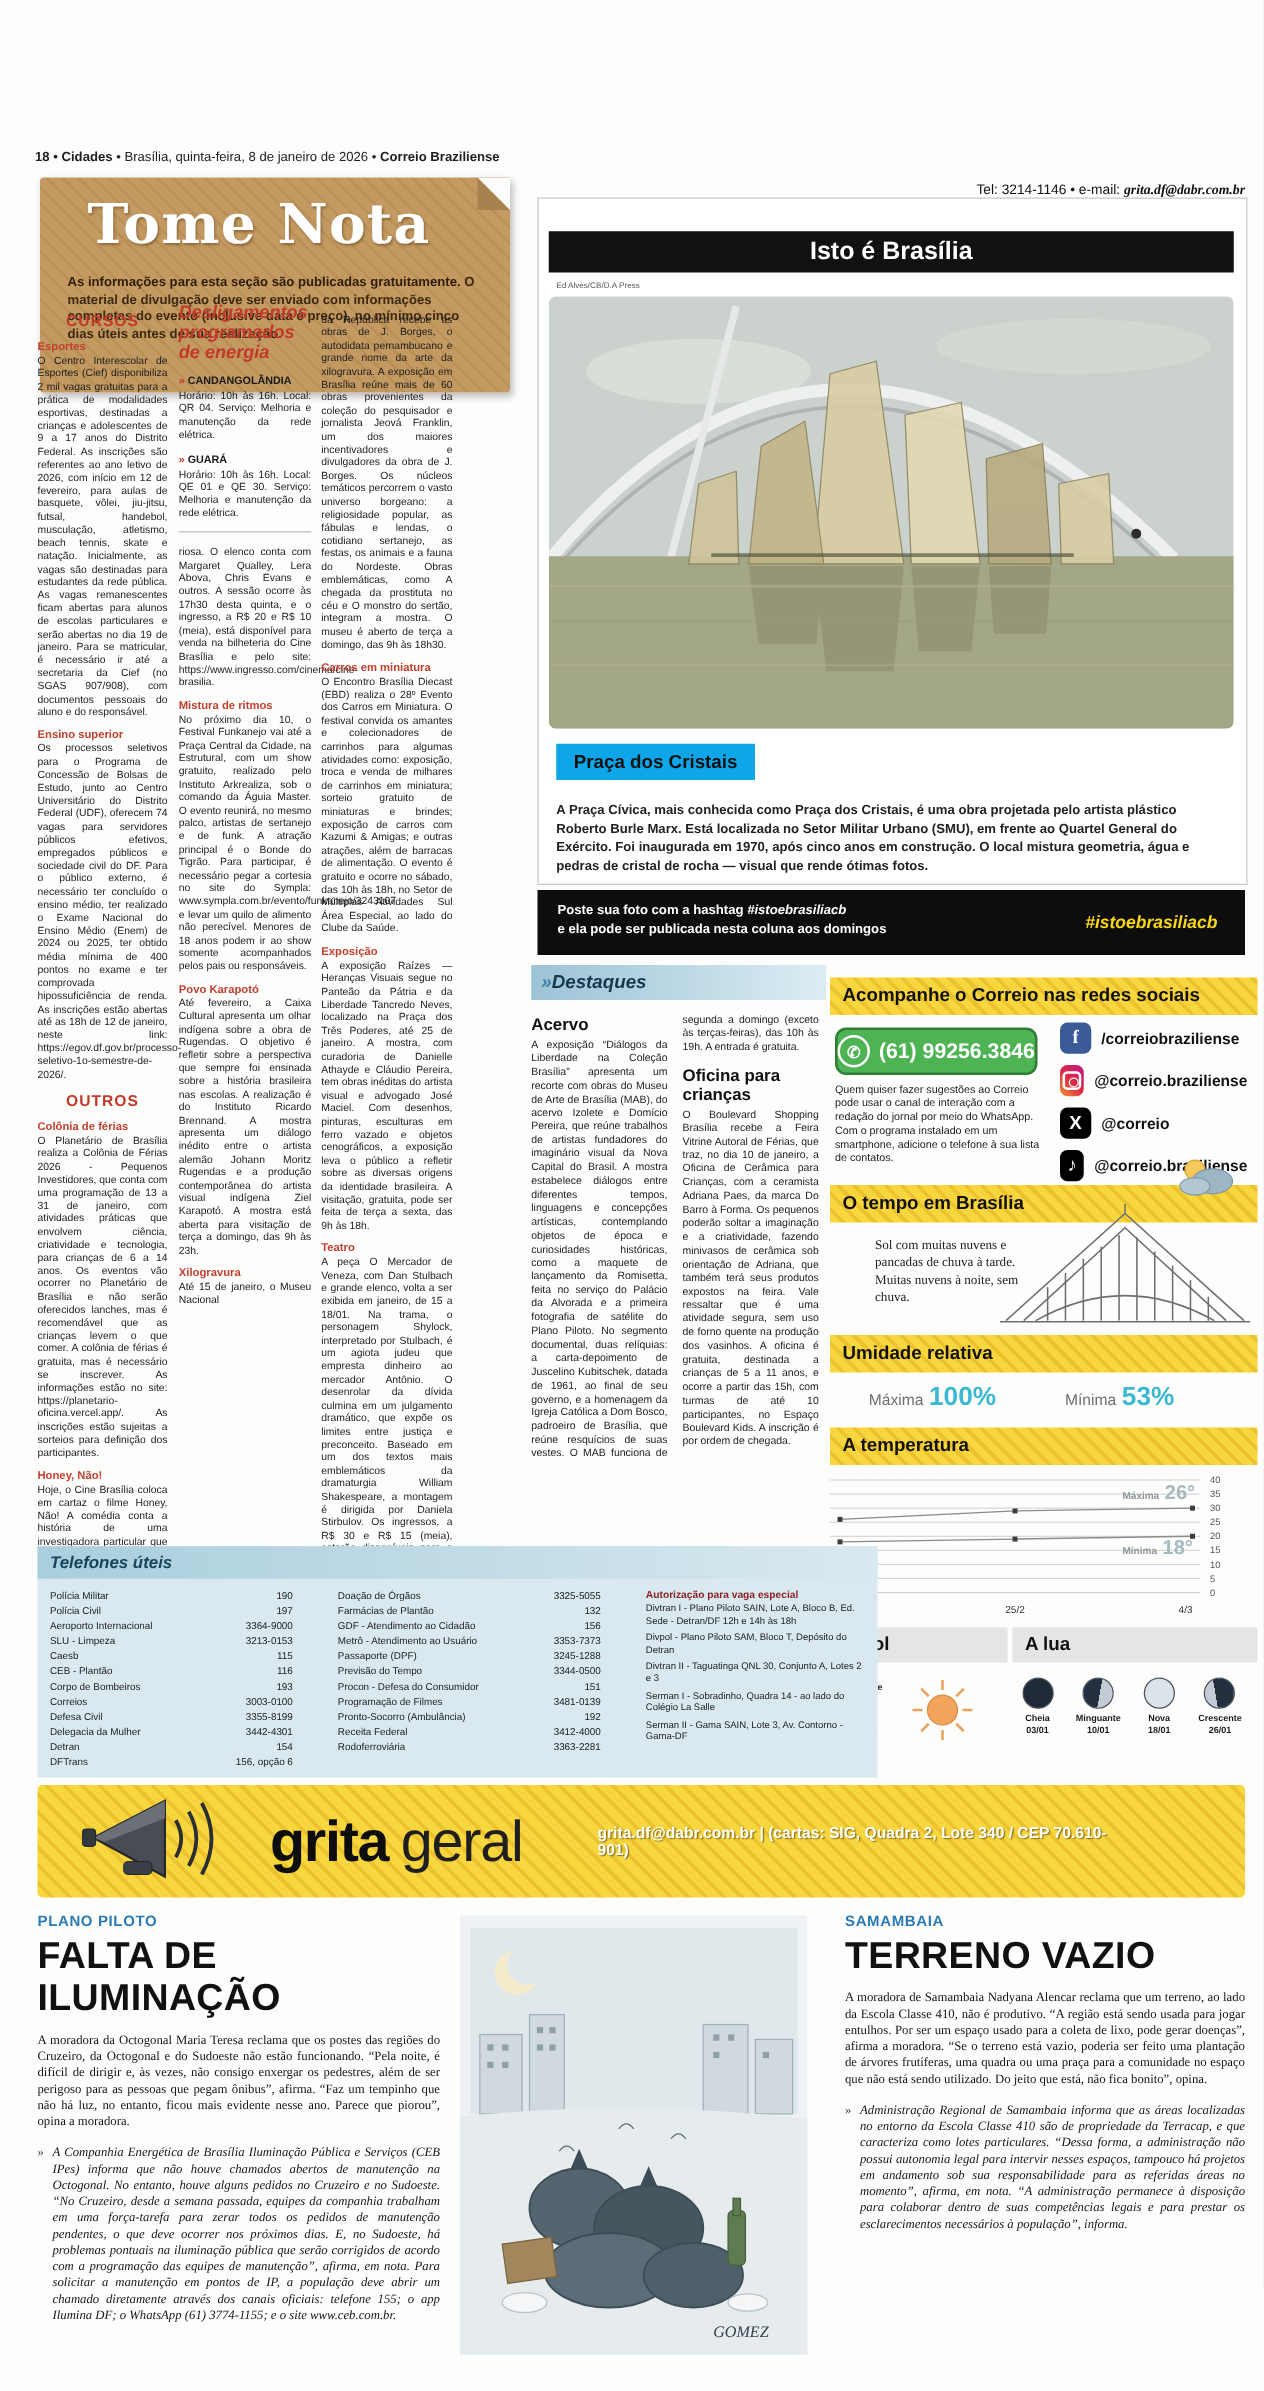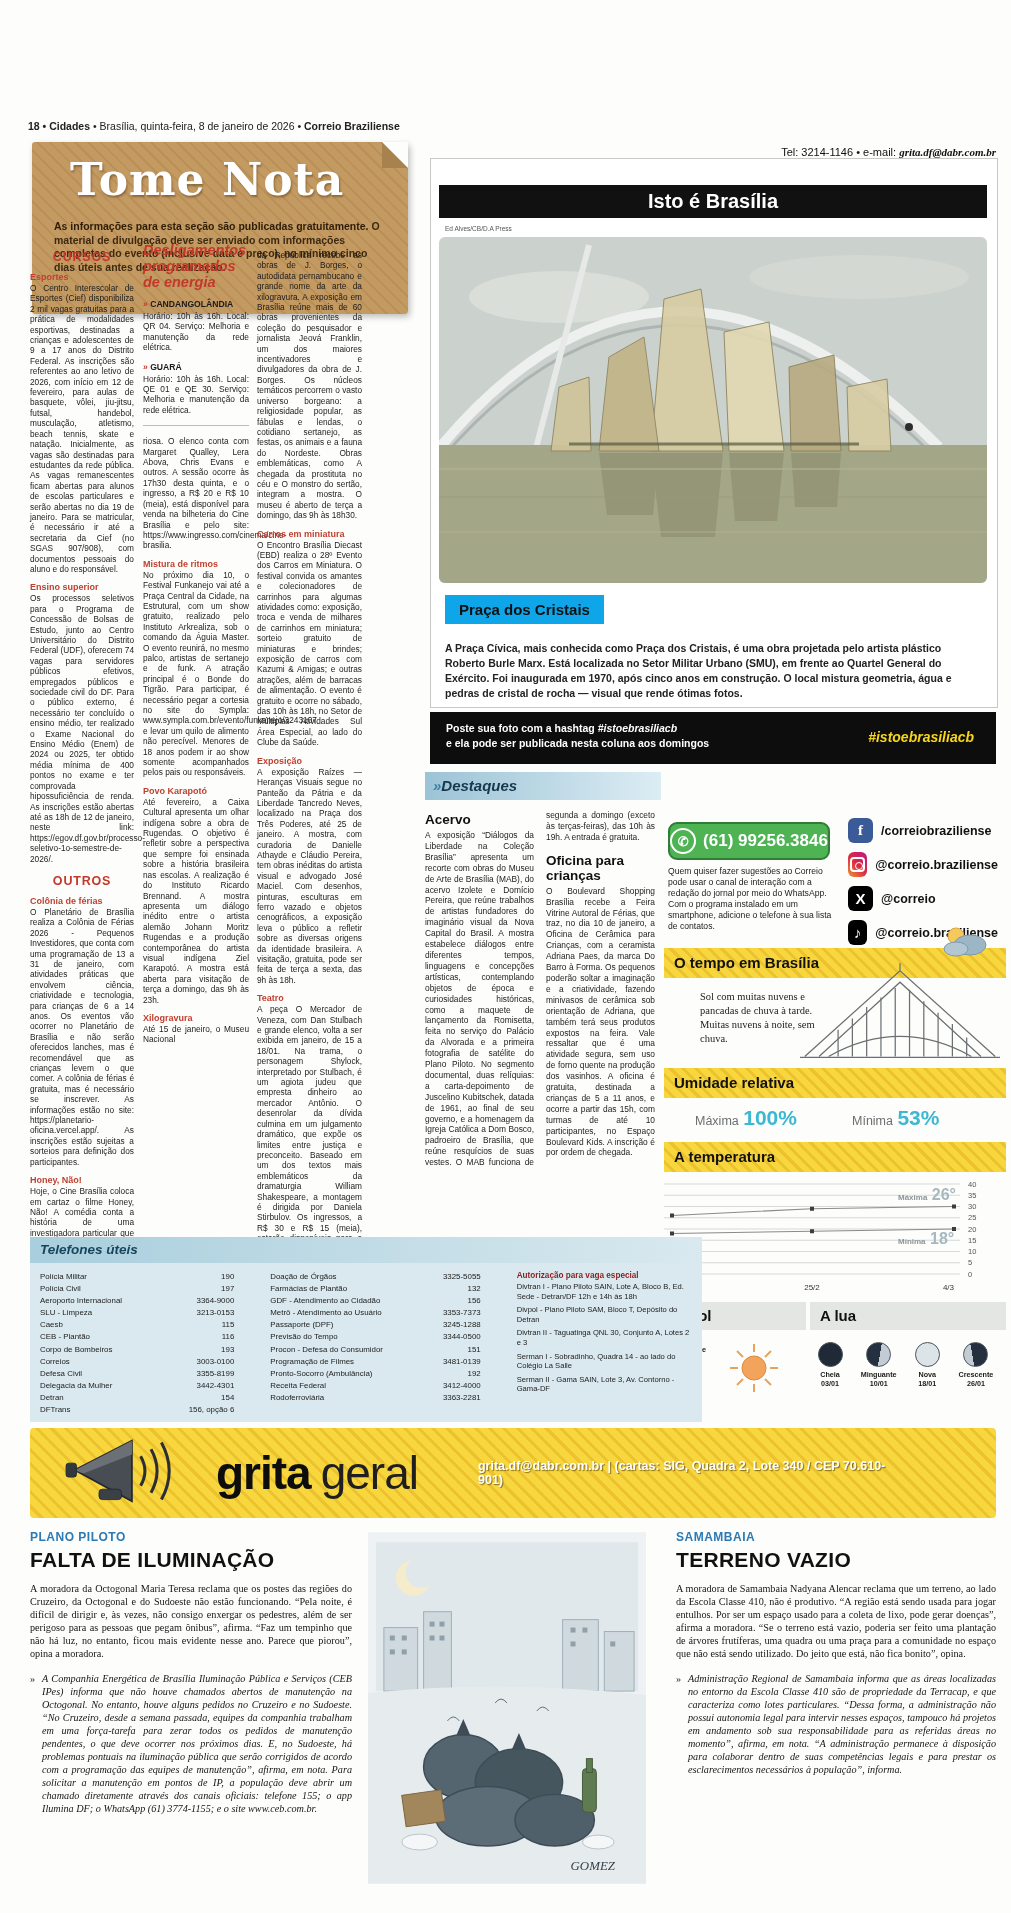--- a/index.html
+++ b/index.html
@@ -76,21 +76,21 @@
   .sp-title{font-size:8.2px;font-weight:bold;color:#8a1f1f;margin-bottom:2px;}
   .sp-entry{font-size:7.6px;line-height:9.6px;color:#222;margin-bottom:4px;}
   
   .grita-banner{background:repeating-linear-gradient(45deg,#f7d63e,#f7d63e 7px,#ecc32f 7px,#ecc32f 10px);border-radius:4px;display:flex;align-items:center;}
   .grita-word{font-size:46px;color:#0d0d0d;letter-spacing:-1px;}
   .grita-word .b{font-weight:800;}
   .grita-word .l{font-weight:400;color:#1f1f1f;margin-left:10px;}
   .grita-contact{color:#fff;font-weight:bold;font-size:12.5px;text-shadow:1px 1px 1px rgba(60,45,0,.6);}
   
   .region{color:#2a7ab5;font-weight:bold;font-size:12px;letter-spacing:.5px;}
-  .headline{font-size:21px;font-weight:bold;color:#111;letter-spacing:.3px;font-family:"Liberation Sans",sans-serif;}
+  .headline{font-size:30px;font-weight:bold;color:#111;letter-spacing:.3px;font-family:"Liberation Sans",sans-serif;}
   .letter-body{font-family:"Liberation Serif",serif;font-size:10.2px;line-height:13px;text-align:justify;color:#151515;}
   .letter-resp{font-family:"Liberation Serif",serif;font-style:italic;font-size:10.2px;line-height:13px;text-align:justify;color:#151515;padding-left:12px;position:relative;}
   .letter-resp:before{content:"»";position:absolute;left:0;top:0;font-style:normal;color:#333;}
 </style>
 </head>
 <body>
 
 <div id="page">
 
   <div class="abs masthead" style="left:28px;top:120px;">
@@ -199,20 +199,21 @@
   <div class="abs dest-bar" style="left:425px;top:772px;width:228px;height:28px;">
     <span class="chev">»</span><span>Destaques</span>
   </div>
   <div class="abs dest-cols" style="left:425px;top:810px;width:230px;height:624px;">
     <div class="dest-h">Acervo</div>
     <div class="btxt" style="font-size:8.4px;line-height:10.9px;">A exposição “Diálogos da Liberdade na Coleção Brasília” apresenta um recorte com obras do Museu de Arte de Brasília (MAB), do acervo Izolete e Domício Pereira, que reúne trabalhos de artistas fundadores do imaginário visual da Nova Capital do Brasil. A mostra estabelece diálogos entre diferentes tempos, linguagens e concepções artísticas, contemplando objetos de época e curiosidades históricas, como a maquete de lançamento da Romisetta, feita no serviço do Palácio da Alvorada e a primeira fotografia de satélite do Plano Piloto. No segmento documental, duas relíquias: a carta-depoimento de Juscelino Kubitschek, datada de 1961, ao final de seu governo, e a homenagem da Igreja Católica a Dom Bosco, padroeiro de Brasília, que reúne resquícios de suas vestes. O MAB funciona de segunda a domingo (exceto às terças-feiras), das 10h às 19h. A entrada é gratuita.</div>
     <div class="dest-h" style="margin-top:10px;">Oficina para crianças</div>
     <div class="btxt" style="font-size:8.4px;line-height:10.9px;">O Boulevard Shopping Brasília recebe a Feira Vitrine Autoral de Férias, que traz, no dia 10 de janeiro, a Oficina de Cerâmica para Crianças, com a ceramista Adriana Paes, da marca Do Barro à Forma. Os pequenos poderão soltar a imaginação e a criatividade, fazendo minivasos de cerâmica sob orientação de Adriana, que também terá seus produtos expostos na feira. Vale ressaltar que é uma atividade segura, sem uso de forno quente na produção dos vasinhos. A oficina é gratuita, destinada a crianças de 5 a 11 anos, e ocorre a partir das 15h, com turmas de até 10 participantes, no Espaço Boulevard Kids. A inscrição é por ordem de chegada.</div>
   </div>
 
+  <div class="abs ybar" style="left:664px;top:782px;width:332px;height:30px;">Acompanhe o Correio nas redes sociais</div>
   <div class="abs wa-btn" style="left:668px;top:822px;width:158px;height:34px;">
     <span class="wa-ic">✆</span>
     <span>(61) 99256.3846</span>
   </div>
   <div class="abs note" style="left:668px;top:866px;width:168px;">Quem quiser fazer sugestões ao Correio pode usar o canal de interação com a redação do jornal por meio do WhatsApp. Com o programa instalado em um smartphone, adicione o telefone à sua lista de contatos.</div>
   <div class="abs" style="left:848px;top:818px;width:150px;display:flex;flex-direction:column;gap:9px;">
     <div class="soc-row">
       <span class="soc-ic fb">f</span>
       <span class="soc-h">/correiobraziliense</span>
     </div>

